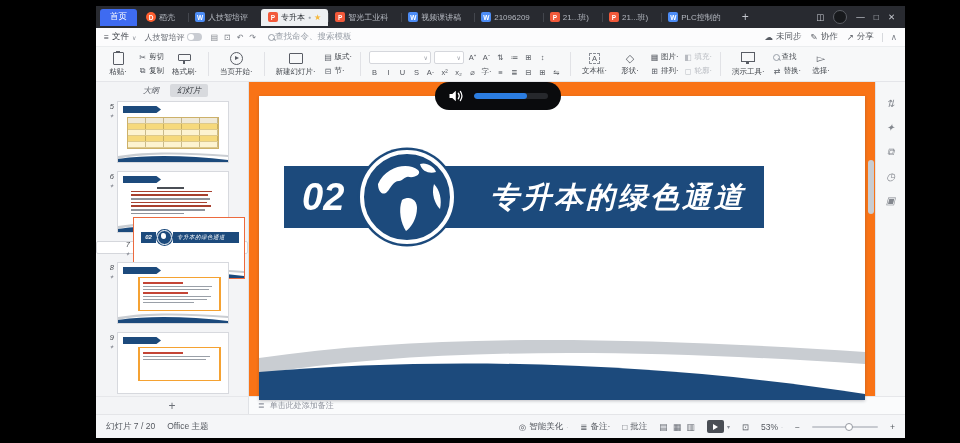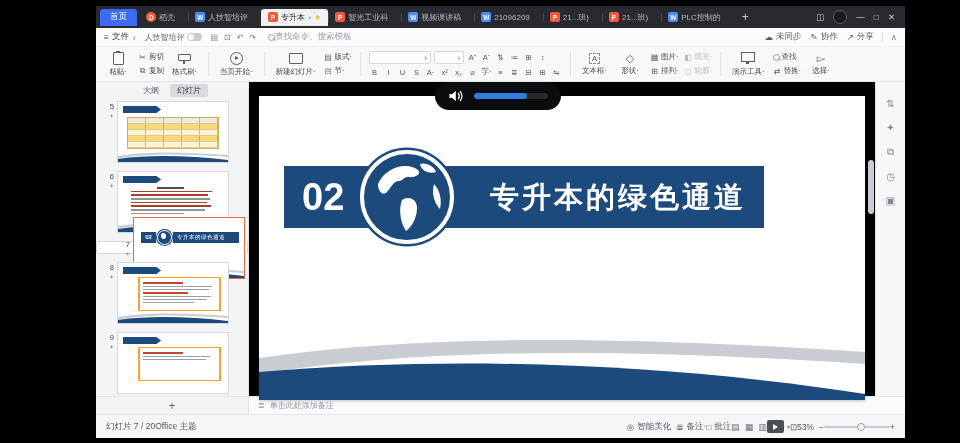--- a/index.html
+++ b/index.html
@@ -67,21 +67,21 @@
   .i-brush{width:11px;height:5px;border:1px solid #595d65;border-radius:1px;position:relative;margin:2px 0 4px;}
   .i-brush::after{content:"";position:absolute;left:4px;bottom:-4px;width:2px;height:3px;background:#595d65;}
   .i-playc{width:11px;height:11px;border:1px solid #595d65;border-radius:50%;display:flex;align-items:center;justify-content:center;}
   .i-playc i{display:block;width:0;height:0;border-left:4px solid #595d65;border-top:2.5px solid transparent;border-bottom:2.5px solid transparent;margin-left:1px;}
   .i-nslide{width:12px;height:9px;border:1px solid #595d65;border-radius:1px;margin:1px 0;}
   .i-mon{width:12px;height:8px;border:1px solid #595d65;position:relative;margin:1px 0 3px;}
   .i-mon::after{content:"";position:absolute;left:4px;bottom:-3px;width:3px;height:2px;background:#595d65;}
   .boxedA{border:1px dashed #8a8e96;padding:0 2px;font-size:7.5px;color:#53575e;line-height:9px;}
 
   
-  .content{flex:1;display:flex;min-height:0;background:#000000;}
+  .content{flex:1;display:flex;min-height:0;background:#f97316;font-style:italic;}
   .thumbpanel{width:152px;flex:none;background:#f3f4f6;border-right:1px solid #e0e2e6;display:flex;flex-direction:column;}
   .paneltabs{height:16px;flex:none;display:flex;align-items:center;justify-content:center;gap:4px;font-size:8px;color:#5c6068;}
   .ptab{padding:1px 7px;border-radius:2px;}
   .ptab.active{background:#d8dade;color:#33373d;text-align:center;}
   .thumbs{flex:1;overflow:hidden;padding-top:3px;}
   .trow{display:flex;margin-bottom:8px;}
   .gut{width:18px;flex:none;display:flex;flex-direction:column;align-items:flex-end;padding:1px 3px 0 0;}
   .gnum{font-size:7.5px;color:#45494f;}
   .gstar{font-size:6px;color:#8e929a;margin-top:1px;}
   .tbox{width:112px;height:62px;background:#fff;border:1px solid #d7d9de;position:relative;overflow:hidden;box-sizing:border-box;}
@@ -121,21 +121,21 @@
 
   .rightstrip{width:29px;flex:none;background:#f6f7f8;border-left:1px solid #e2e3e7;display:flex;flex-direction:column;
               align-items:center;gap:13px;padding-top:16px;font-size:10px;color:#84888f;}
 
   
   .bottomrow{height:17px;flex:none;display:flex;border-top:1px solid #e6e7ea;}
   .panelfoot{width:152px;flex:none;border-right:1px solid #e0e2e6;display:flex;align-items:center;justify-content:center;
              color:#6b6f77;font-size:12px;background:#f3f4f6;}
   .notesbar{flex:1;display:flex;align-items:center;gap:5px;padding-left:9px;font-size:8px;color:#9296a0;background:#fafbfc;}
   .statusbar{height:23px;flex:none;background:#f5f6f8;border-top:1px solid #e4e5e8;display:flex;align-items:center;
-             padding:0 10px;font-size:8.5px;color:#54585f;}
+             padding:0 10px;gap:12px;font-size:8.5px;color:#54585f;}
   .spacer{flex:1;}
   .sitem{display:flex;align-items:center;gap:3px;white-space:nowrap;}
   .views{display:flex;gap:5px;font-size:9px;color:#6b6f77;}
   .playbtn{width:17px;height:13px;background:#4a4e55;border-radius:2px;display:flex;align-items:center;justify-content:center;}
   .playbtn i{display:block;width:0;height:0;border-left:5px solid #fff;border-top:3.5px solid transparent;border-bottom:3.5px solid transparent;margin-left:1px;}
   .ztrack{width:66px;height:2px;background:#c7cad0;position:relative;border-radius:1px;}
   .zknob{position:absolute;left:50%;top:-3px;width:8px;height:8px;border-radius:50%;background:#fff;border:1px solid #9599a1;box-sizing:border-box;}
   .caret{color:#8a8e96;font-size:6px;}
 </style>
 </head>

